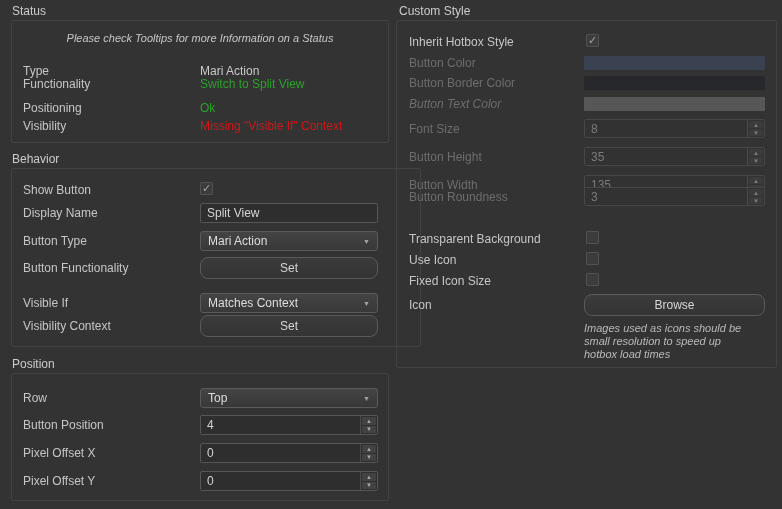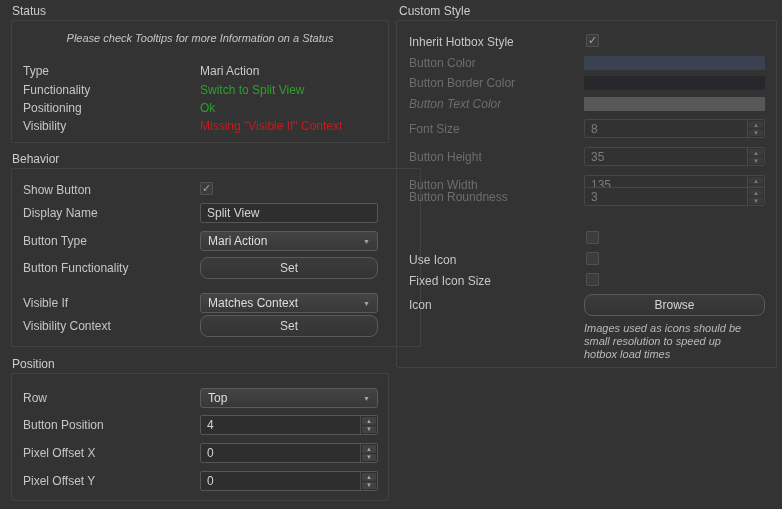--- a/index.html
+++ b/index.html
@@ -66,21 +66,21 @@
 <body>
 
 <div class="group" style="left:11px;top:4px;width:378px;height:139px;">
   <div class="group-title">Status</div>
   <div class="group-body">
     <div class="status-note">Please check Tooltips for more Information on a Status</div>
     <div class="row" style="top:43px;height:14px;">
       <span class="lbl">Type</span>
       <span class="sval">Mari Action</span>
     </div>
-    <div class="row" style="top:62px;height:14px;">
+    <div class="row" style="top:56px;height:14px;">
       <span class="lbl">Functionality</span>
       <span class="sval ok">Switch to Split View</span>
     </div>
     <div class="row" style="top:98px;height:14px;">
       <span class="lbl">Visibility</span>
       <span class="sval error">Missing "Visible If" Context</span>
     </div>
     <div class="row" style="top:80px;height:14px;">
       <span class="lbl">Positioning</span>
       <span class="sval ok">Ok</span>
@@ -275,20 +275,21 @@
               <span class="tri">▲</span>
             </div>
           <div class="spin-btn">
               <span class="tri">▼</span>
             </div>
         </div>
       </div>
     </div>
 
     <div class="row" style="top:210px;height:15px;">
+      <span class="lbl">Transparent Background</span>
       <div class="ctl checkbox" style="left:189px;width:13px;height:13px;"></div>
     </div>
 
     <div class="row" style="top:231px;height:15px;">
       <span class="lbl">Use Icon</span>
       <div class="ctl checkbox" style="left:189px;width:13px;height:13px;"></div>
     </div>
 
     <div class="row" style="top:252px;height:15px;">
       <span class="lbl">Fixed Icon Size</span>

